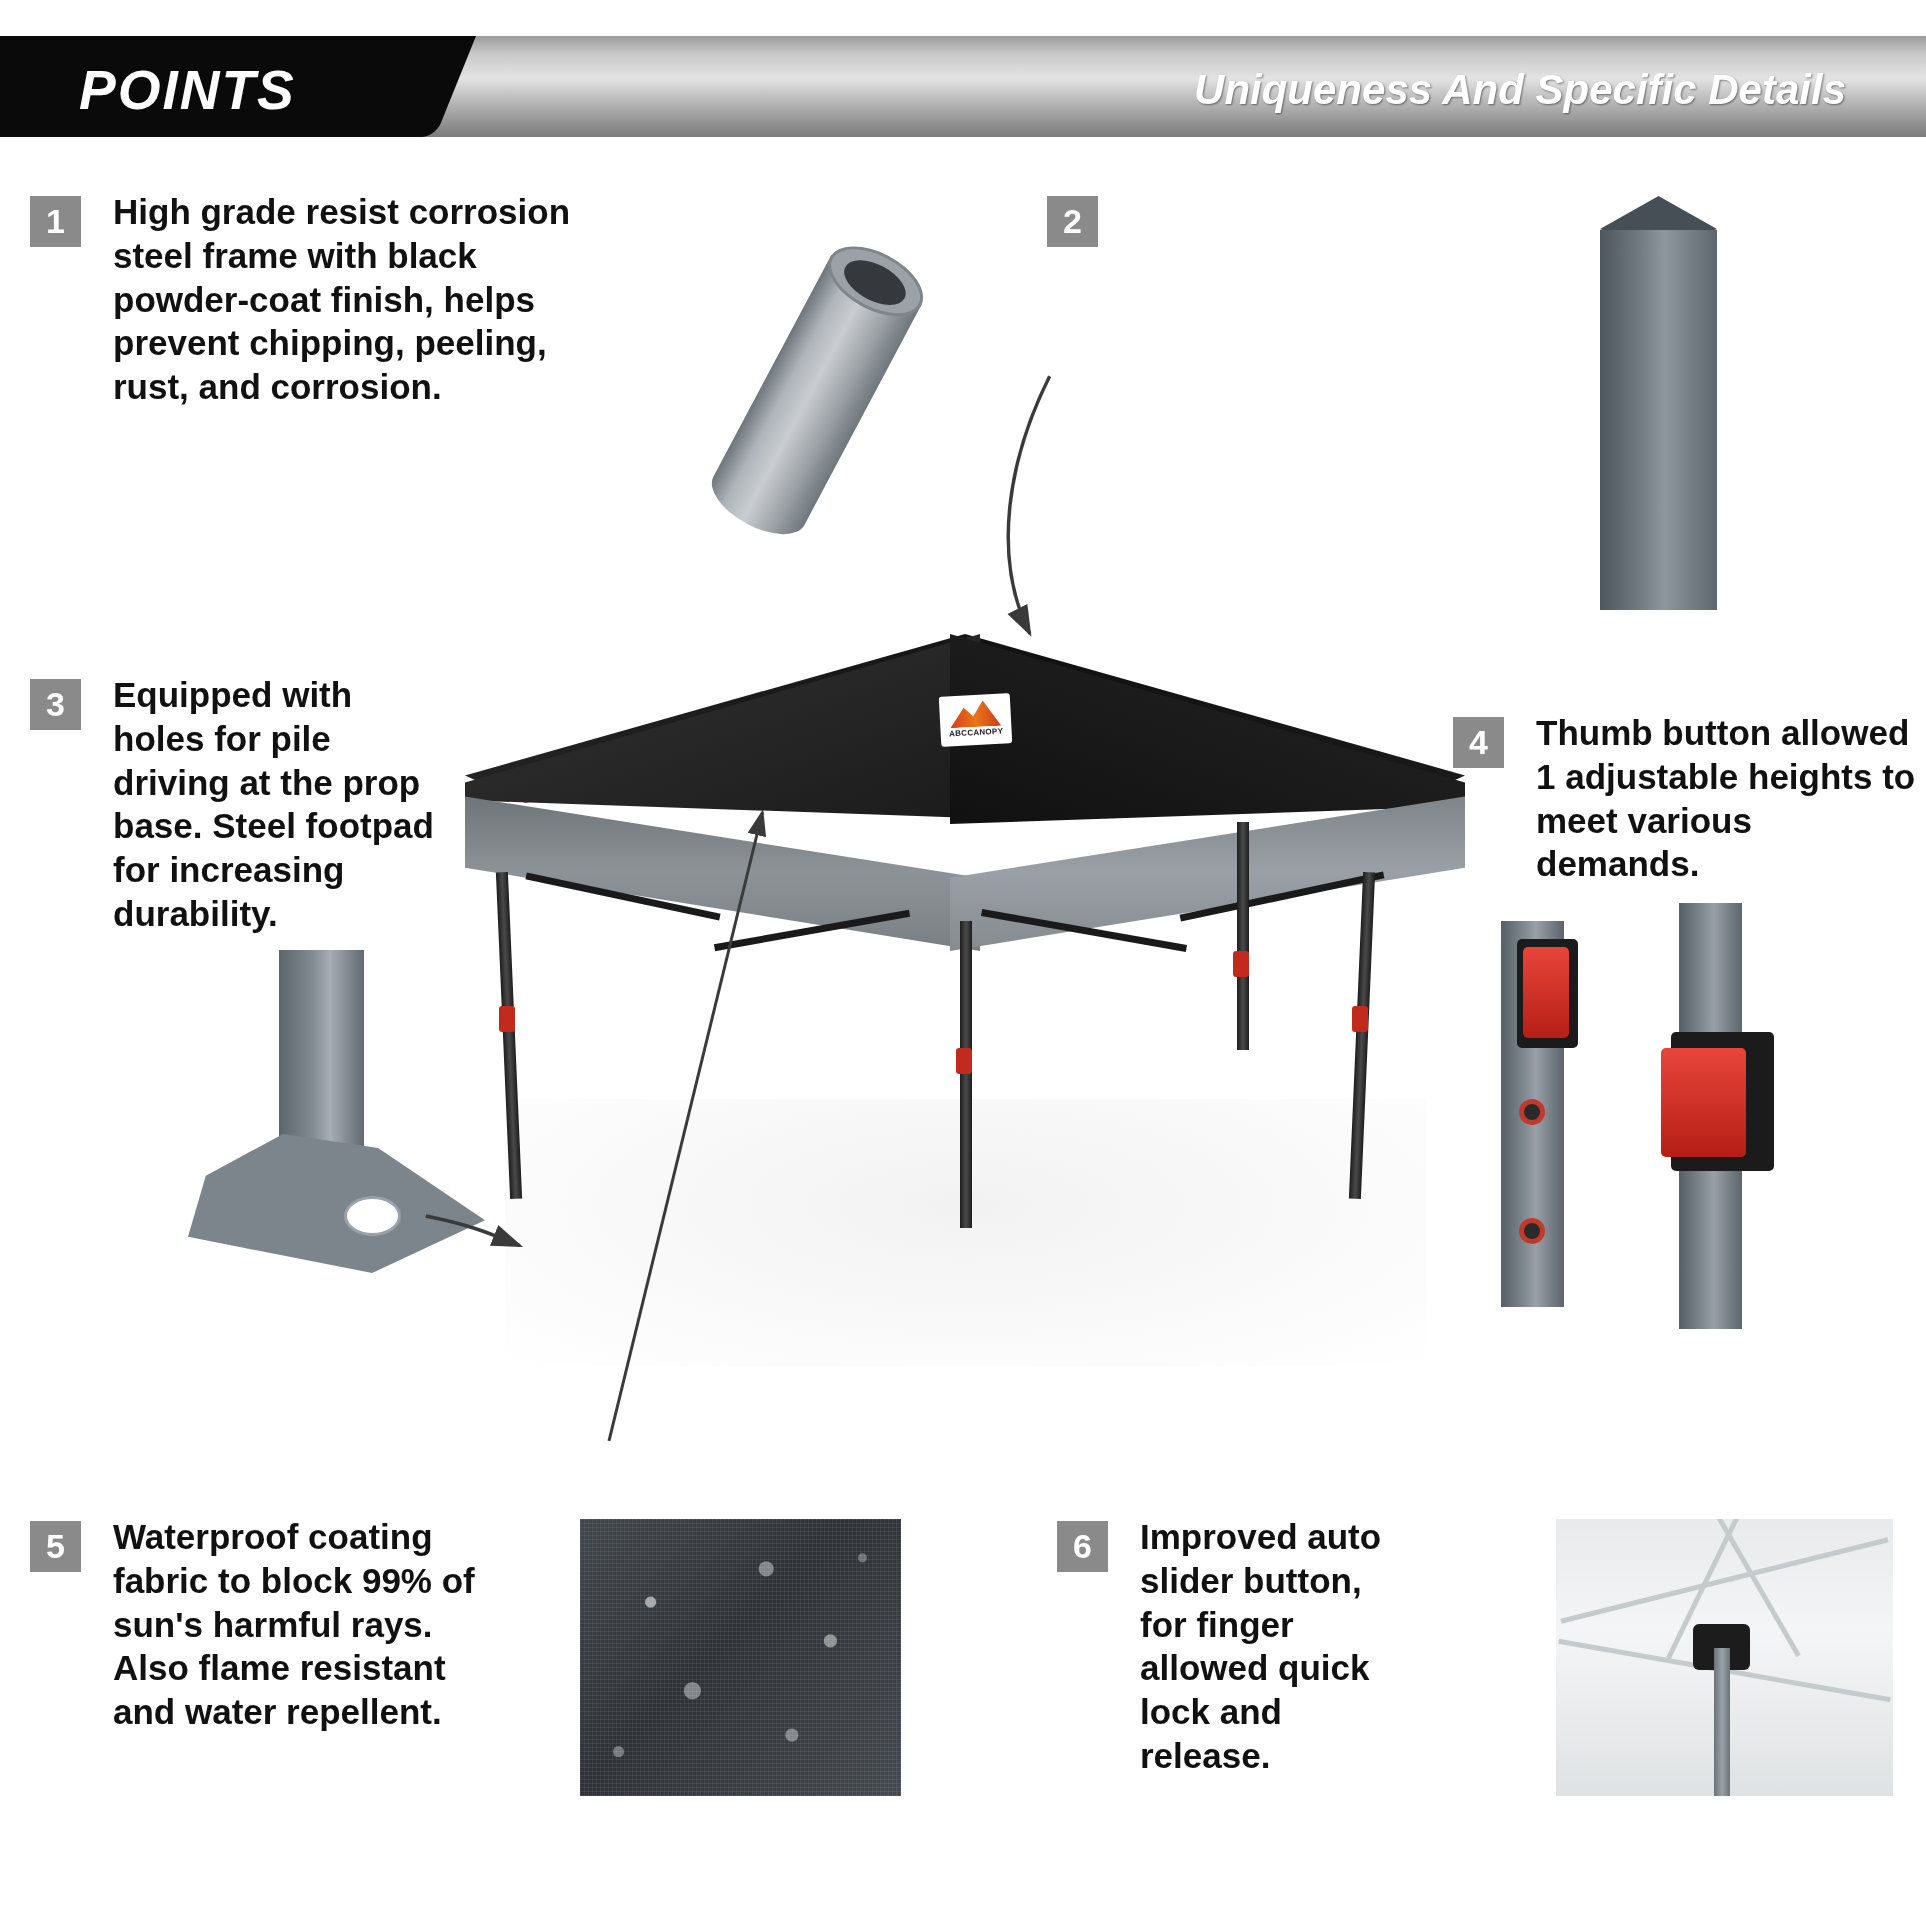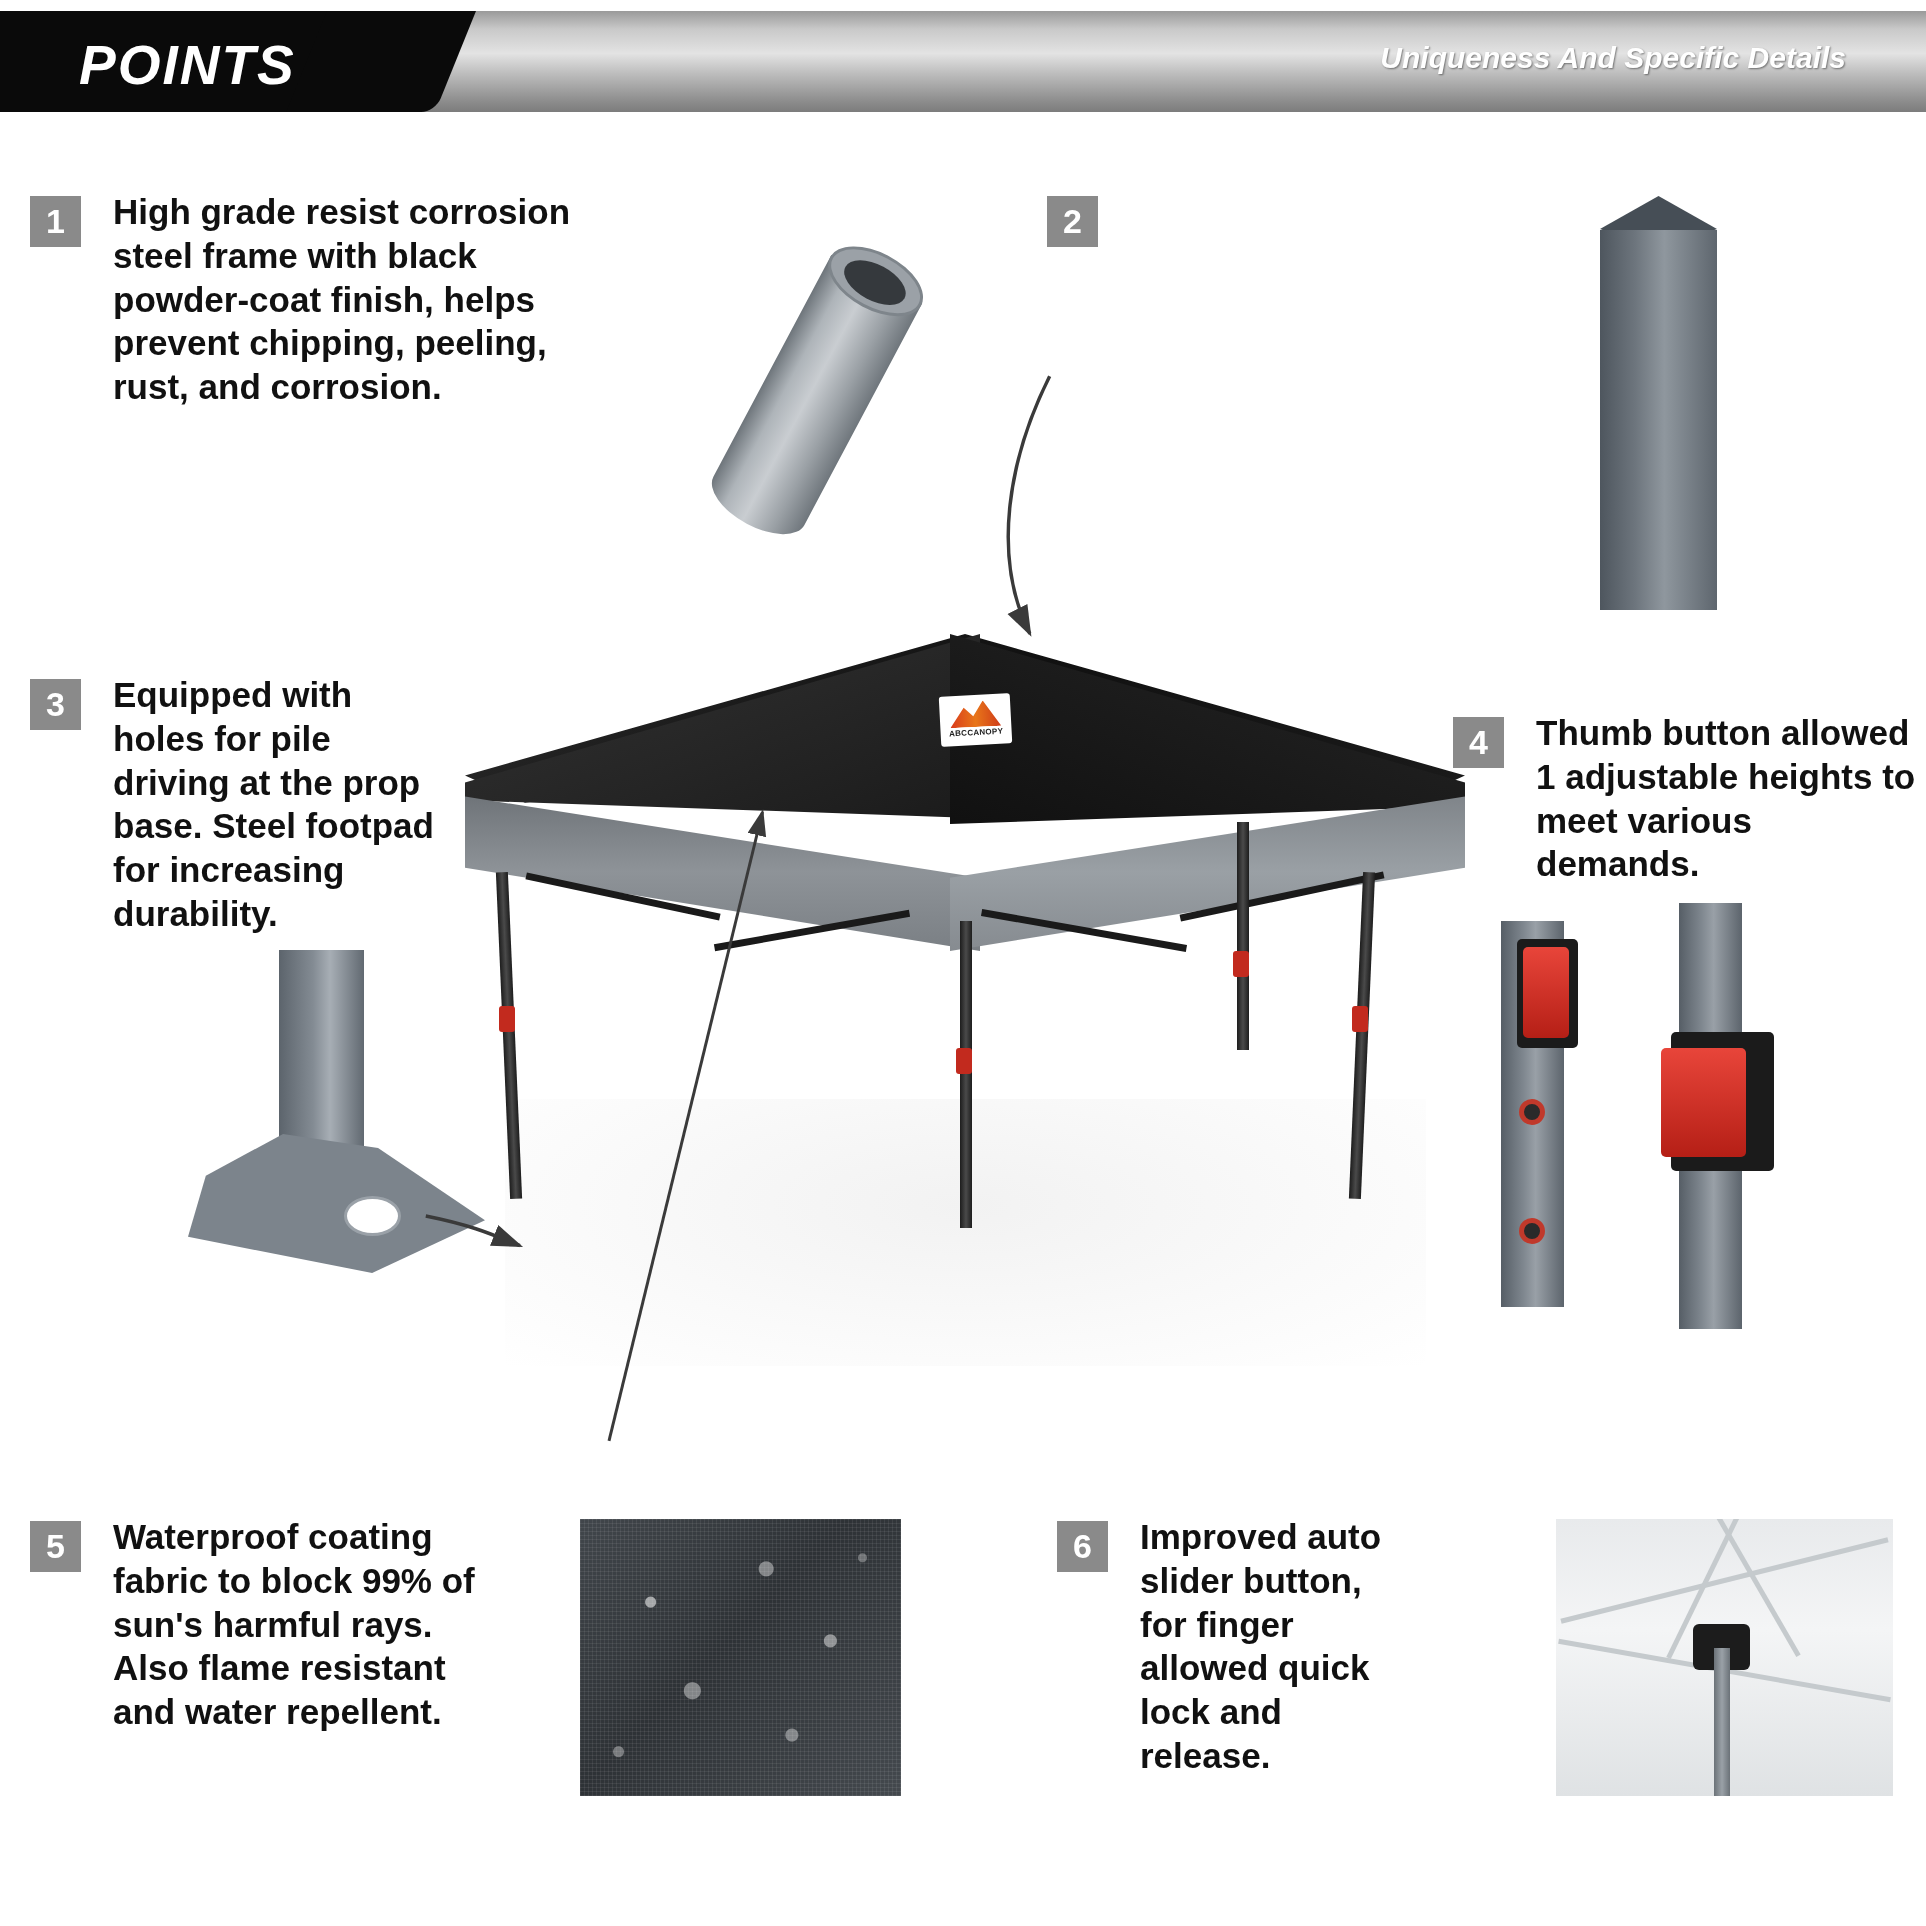--- a/index.html
+++ b/index.html
@@ -12,21 +12,21 @@
     height: 1927px;
     position: relative;
     font-family: "Liberation Sans", sans-serif;
     overflow: hidden;
   }
 
   
   .header {
     position: absolute;
     left: 0;
-    top: 11px;
+    top: 36px;
     width: 1927px;
     height: 111px;
   }
   .header-bar {
     position: absolute;
     left: 0;
     top: 0;
     width: 1927px;
     height: 101px;
     background: linear-gradient(to bottom, #9a9a9a 0%, #c9c9c9 18%, #e3e3e3 42%, #bdbdbd 62%, #8f8f8f 88%, #7c7c7c 100%);
@@ -59,21 +59,21 @@
     font-size: 55px;
     font-weight: bold;
     font-style: italic;
     letter-spacing: 2px;
   }
   .header-title {
     position: absolute;
     right: 81px;
     top: 30px;
     color: #ffffff;
-    font-size: 30px;
+    font-size: 42px;
     font-weight: bold;
     font-style: italic;
     text-shadow: 1px 1px 2px rgba(0,0,0,0.45);
   }
 
   
   .point {
     position: absolute;
     display: flex;
     align-items: flex-start;

